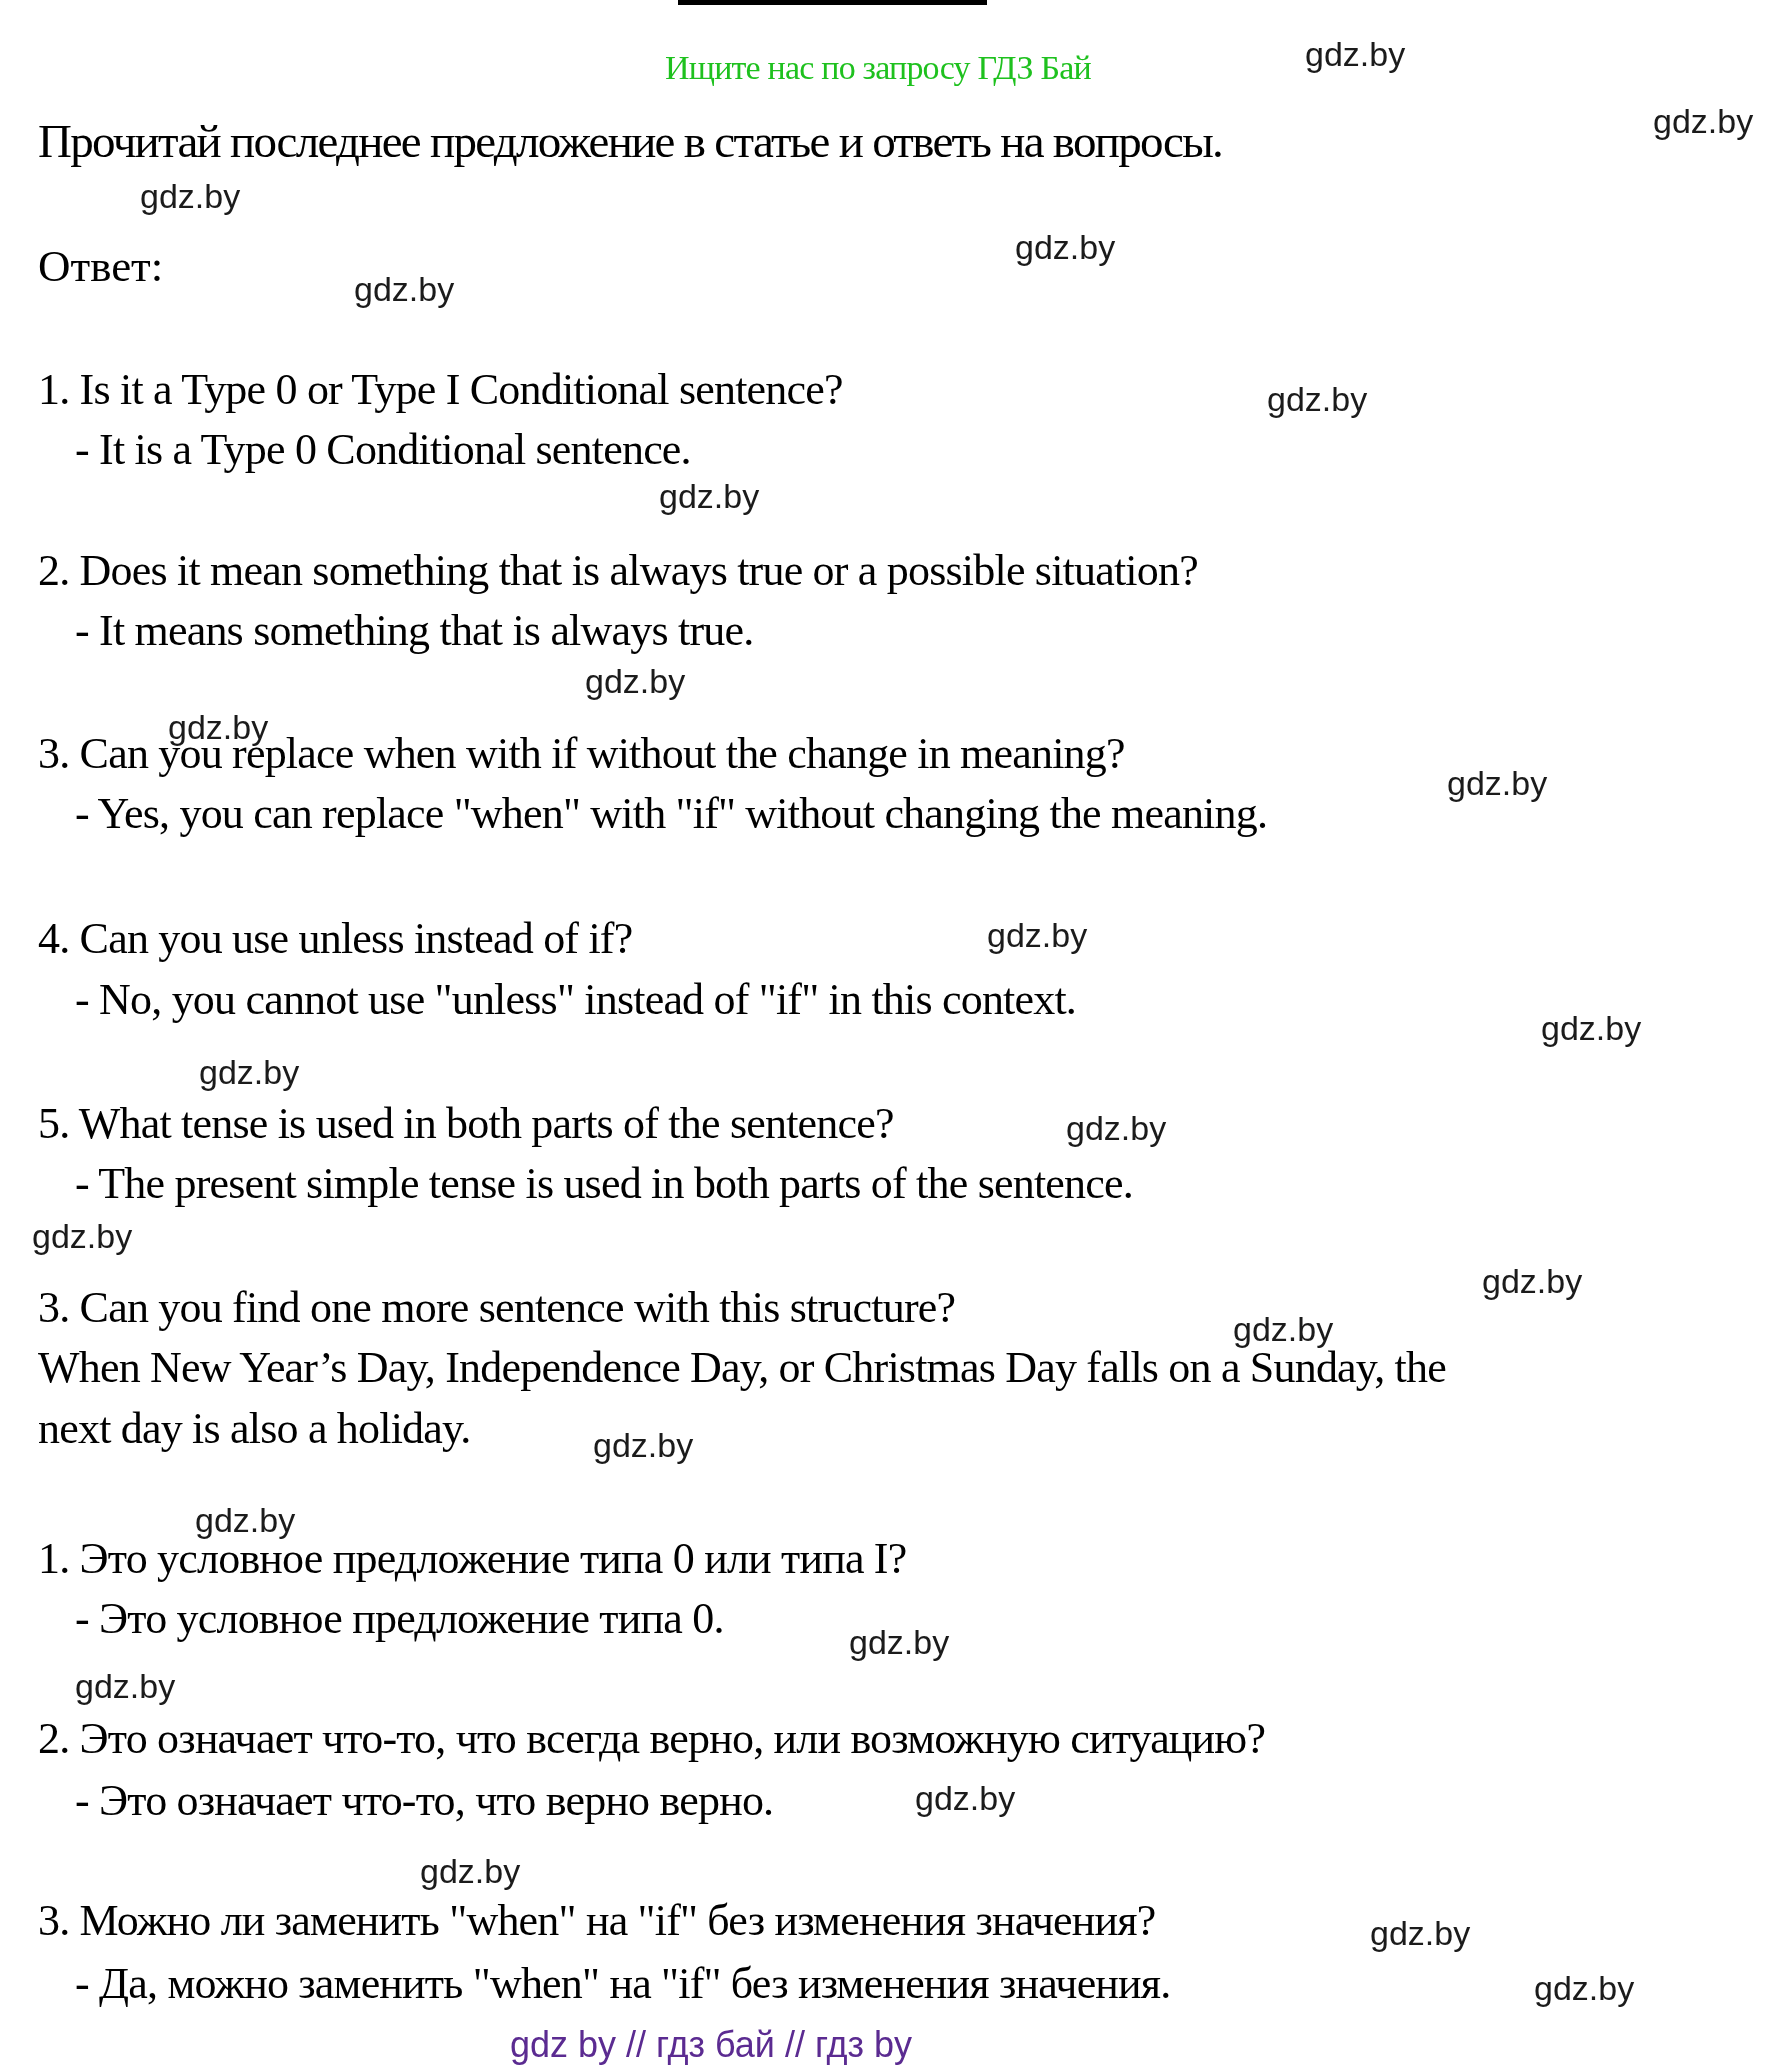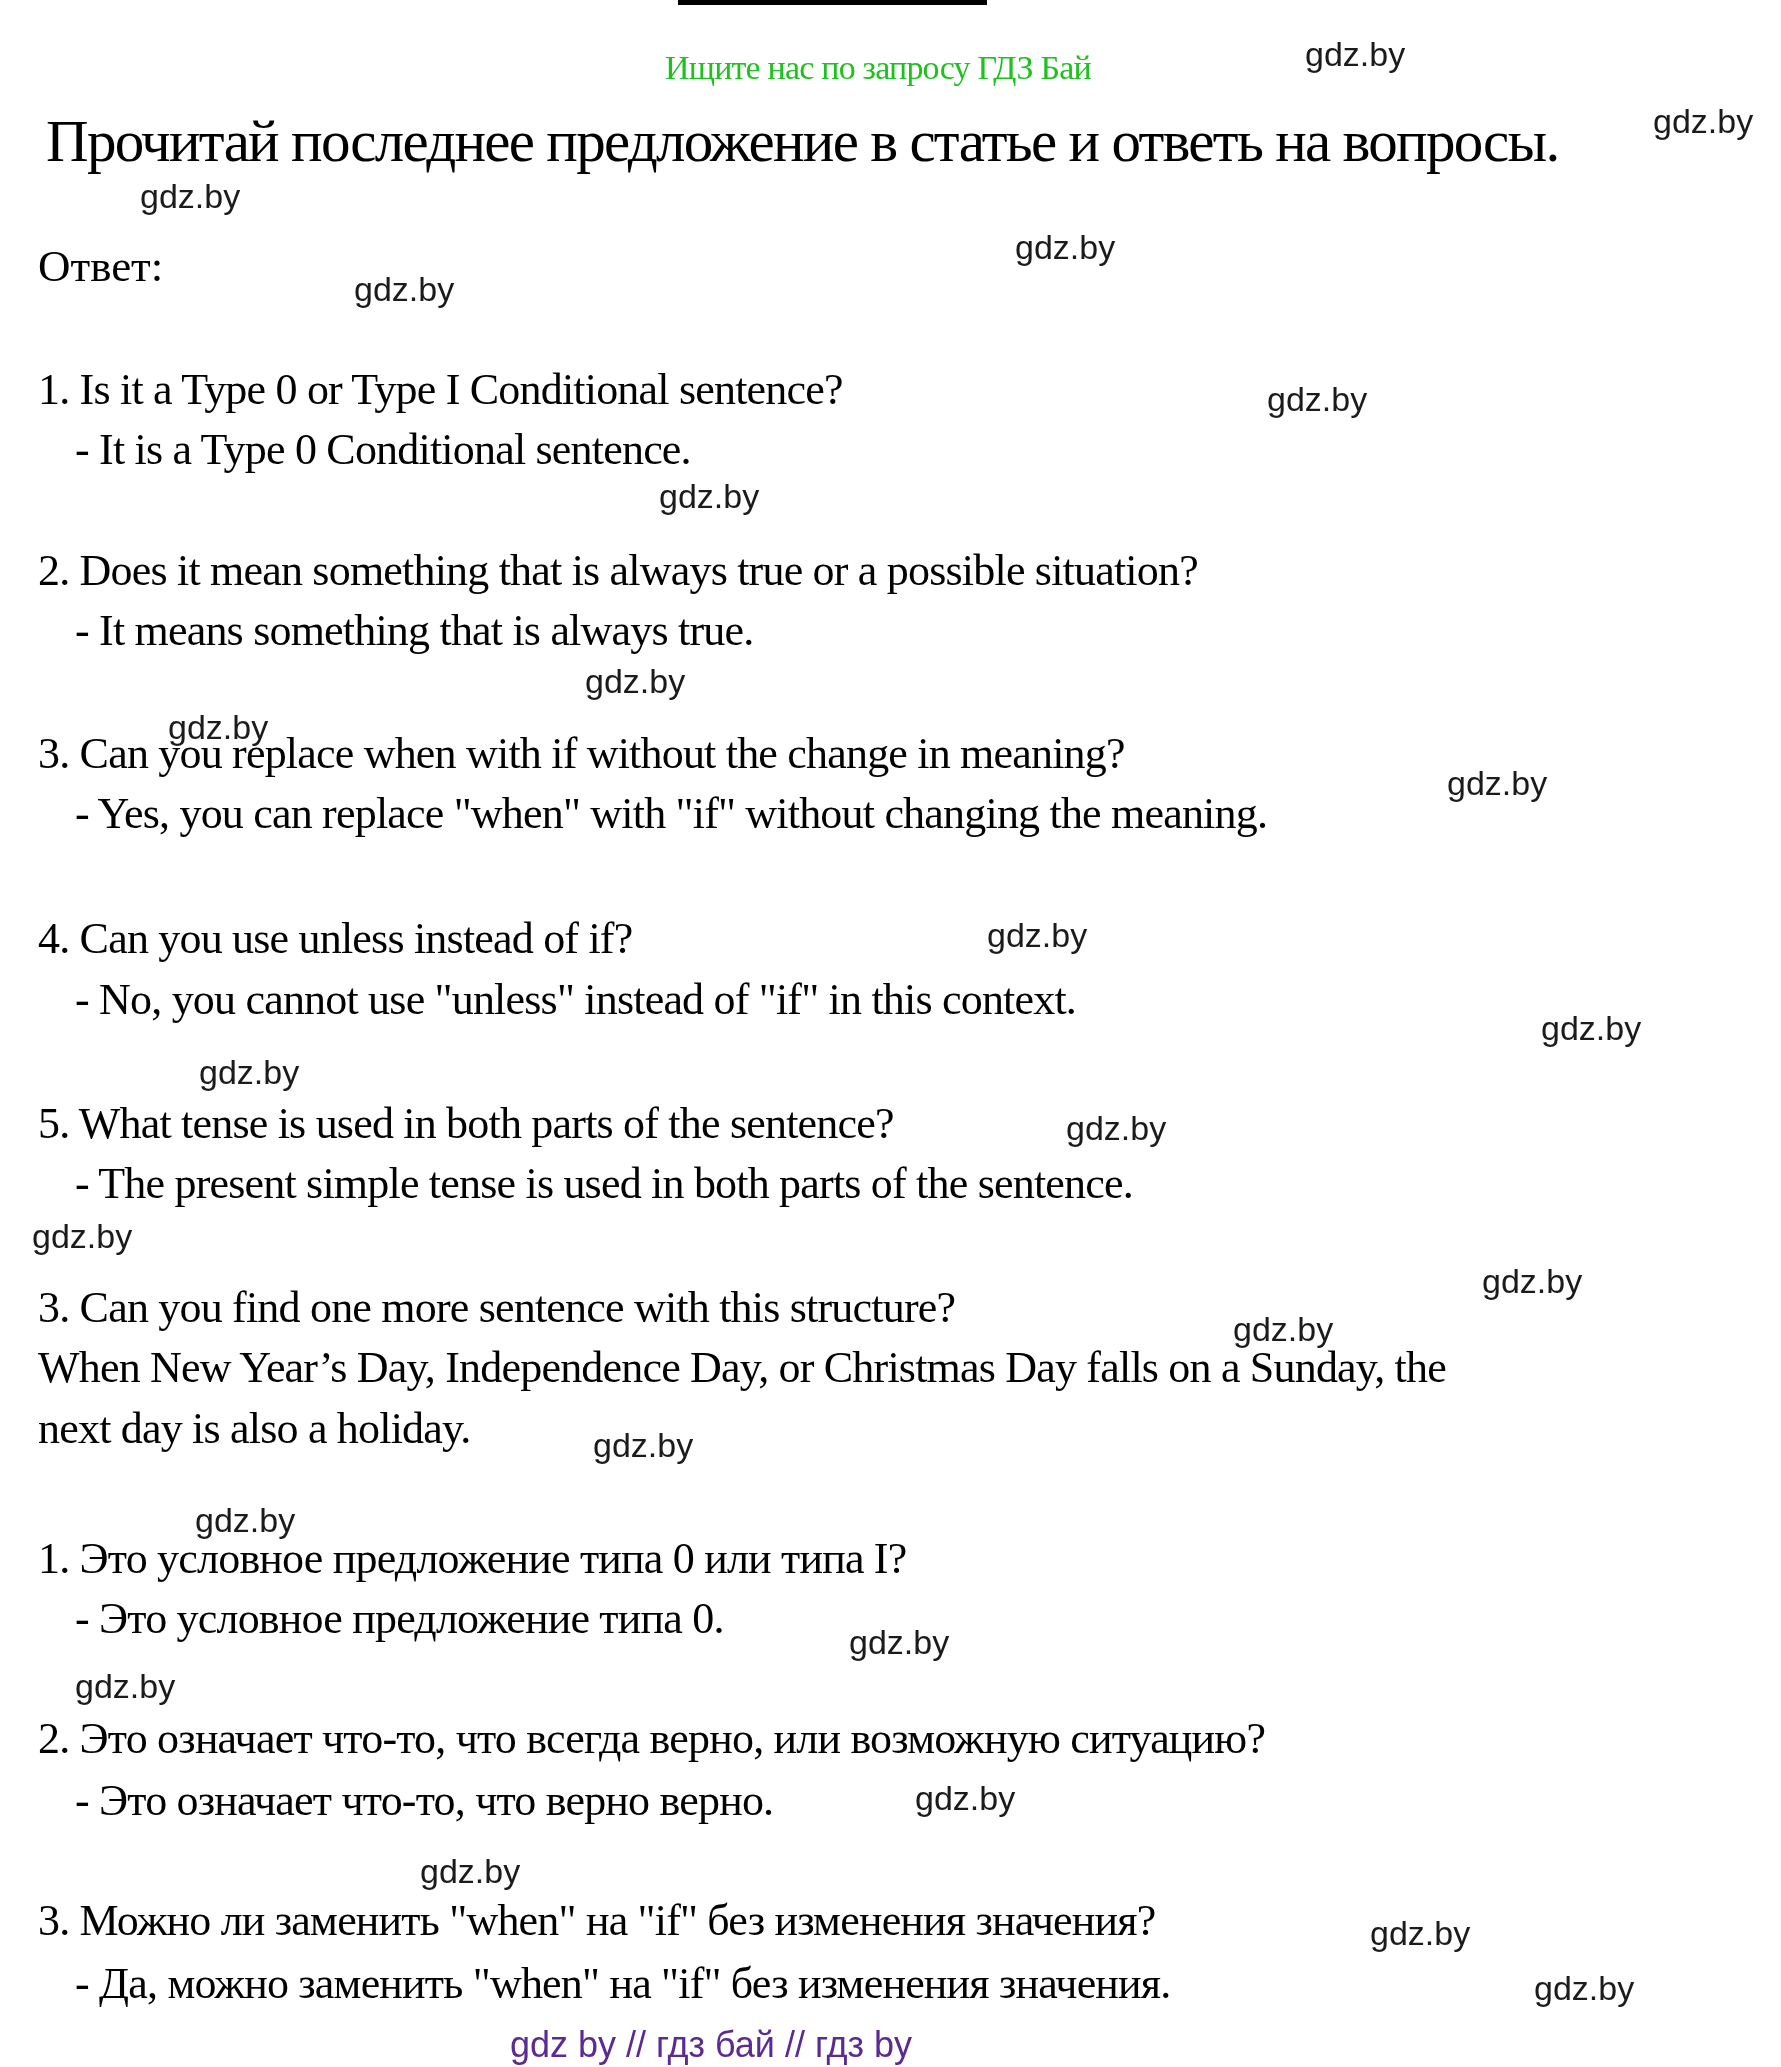--- a/index.html
+++ b/index.html
@@ -27,23 +27,22 @@
     margin-top: 48px;
   }
   .title {
     left: 38px; top: 53px;
     font-size: 49px; line-height: 51px;
     font-weight: bold;
     letter-spacing: -1.7px;
   }
   .subtitle {
     left: 38px; top: 117px;
-    font-size: 59px; line-height: 49px;
+    font-size: 47px; line-height: 49px;
     letter-spacing: -1.7px;
-    margin-left: 8px;
   }
   .answer-label {
     left: 38px; top: 242px;
     font-size: 45px; line-height: 49px;
   }
   .doc-line {
     position: absolute;
     font-size: 44px; line-height: 47px;
     letter-spacing: -0.8px;
     white-space: nowrap;

